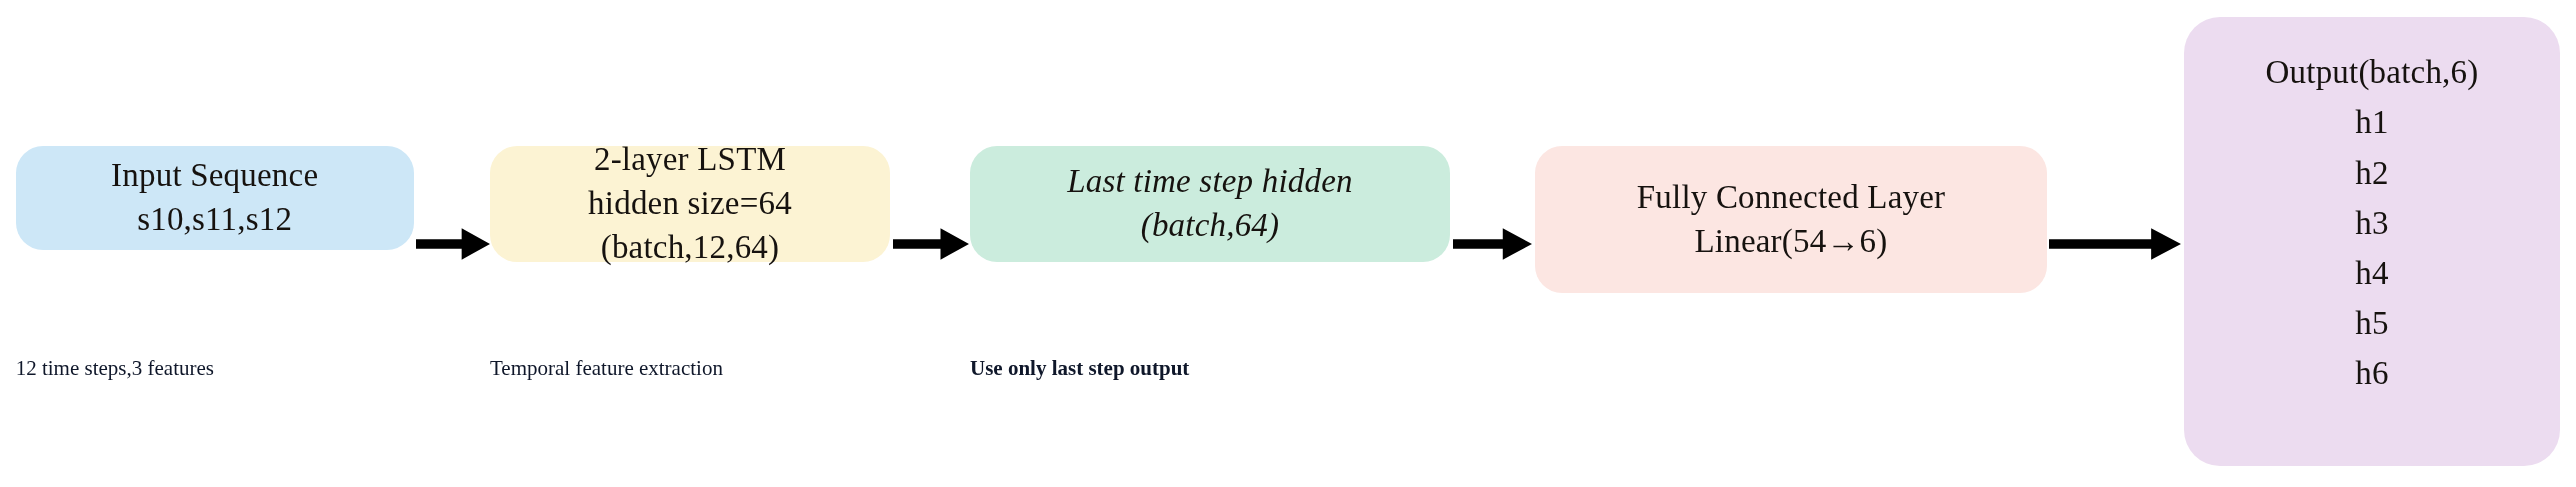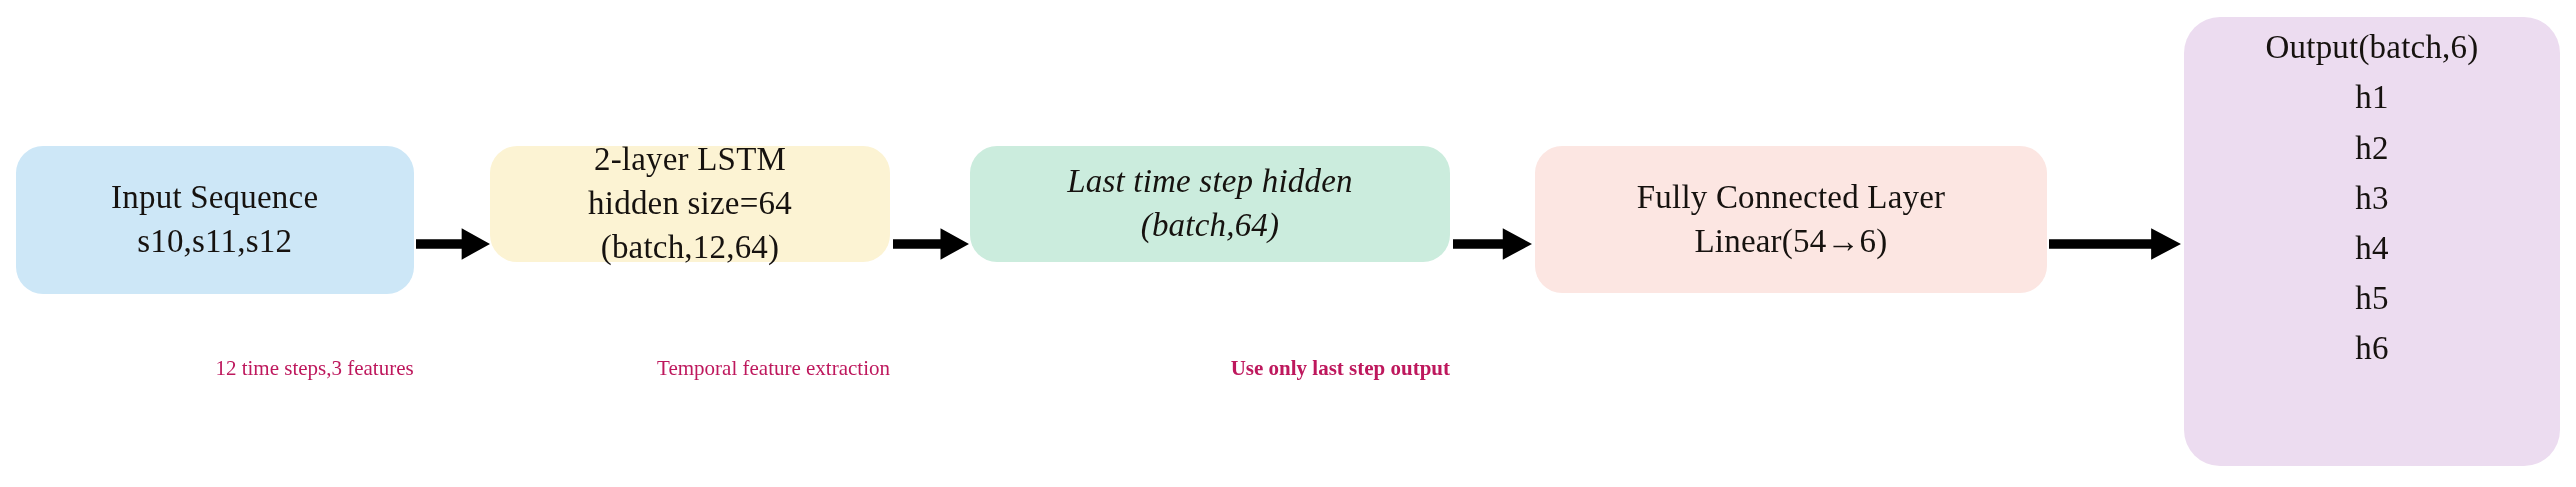--- a/index.html
+++ b/index.html
@@ -33,41 +33,41 @@
     letter-spacing: 0.2px;
     padding: 7.9px 11px;
   }
   .node .line {
     display: block;
     white-space: nowrap;
   }
 
   .caption {
     position: absolute;
-    text-align: right;
+    text-align: left;
     font-size: 21px;
     line-height: 1.2;
-    color: #be185d;
+    color: #0f172a;
     white-space: nowrap;
   }
 
   .arrow {
     position: absolute;
     height: 36px;
     display: block;
   }
   .arrow svg { display: block; width: 100%; height: 100%; }
 
   
-  #node-input      { left: 15.7px;   top: 146px; width: 398px; height: 148px; background: #cde7f7; }
+  #node-input      { left: 15.7px;   top: 146px; width: 398px; height: 104px; background: #cde7f7; }
   #node-lstm       { left: 490px;  top: 146px; width: 400px; height: 116px; background: #fcf3d3; align-items: center; }
   #node-laststep   { left: 970px; top: 146px; width: 480px; height: 116px; background: #cbecdd; font-style: italic; }
   #node-fc         { left: 1535px; top: 146px; width: 512px; height: 147px; background: #fce6e2; }
   #node-output     { left: 2184px; top: 17.3px;  width: 376px; height: 449px; background: #ecdcf0;
-                     border-radius: 36px; justify-content: flex-start; padding-top: 5px;
+                     border-radius: 36px; justify-content: flex-start; padding-top: 30px;
                      line-height: 1.52; }
 
   
   #cap-input     { left: 15.7px;   top: 356px; width: 398px; }
   #cap-lstm      { left: 490px;  top: 356px; width: 400px; }
   #cap-laststep  { left: 970px; top: 356px; width: 480px; font-weight: bold; }
   #cap-fc        { left: 1535px; top: 356px; width: 512px; }
 
   
   #arrow-1 { left: 416px;  top: 226px; width: 74px; }

